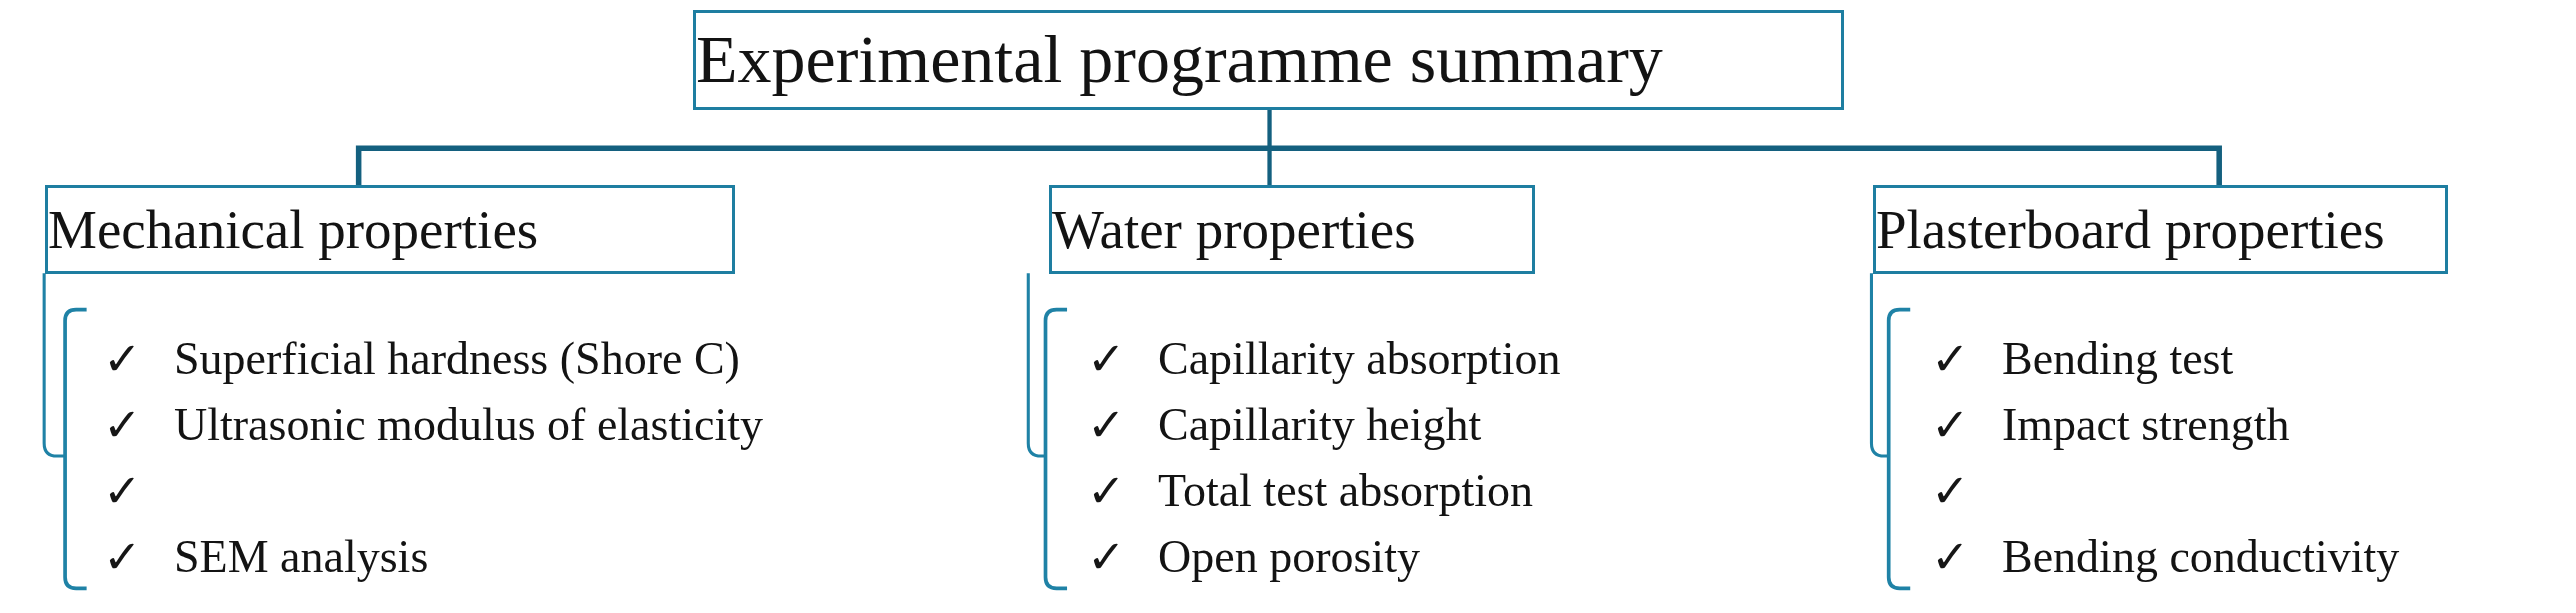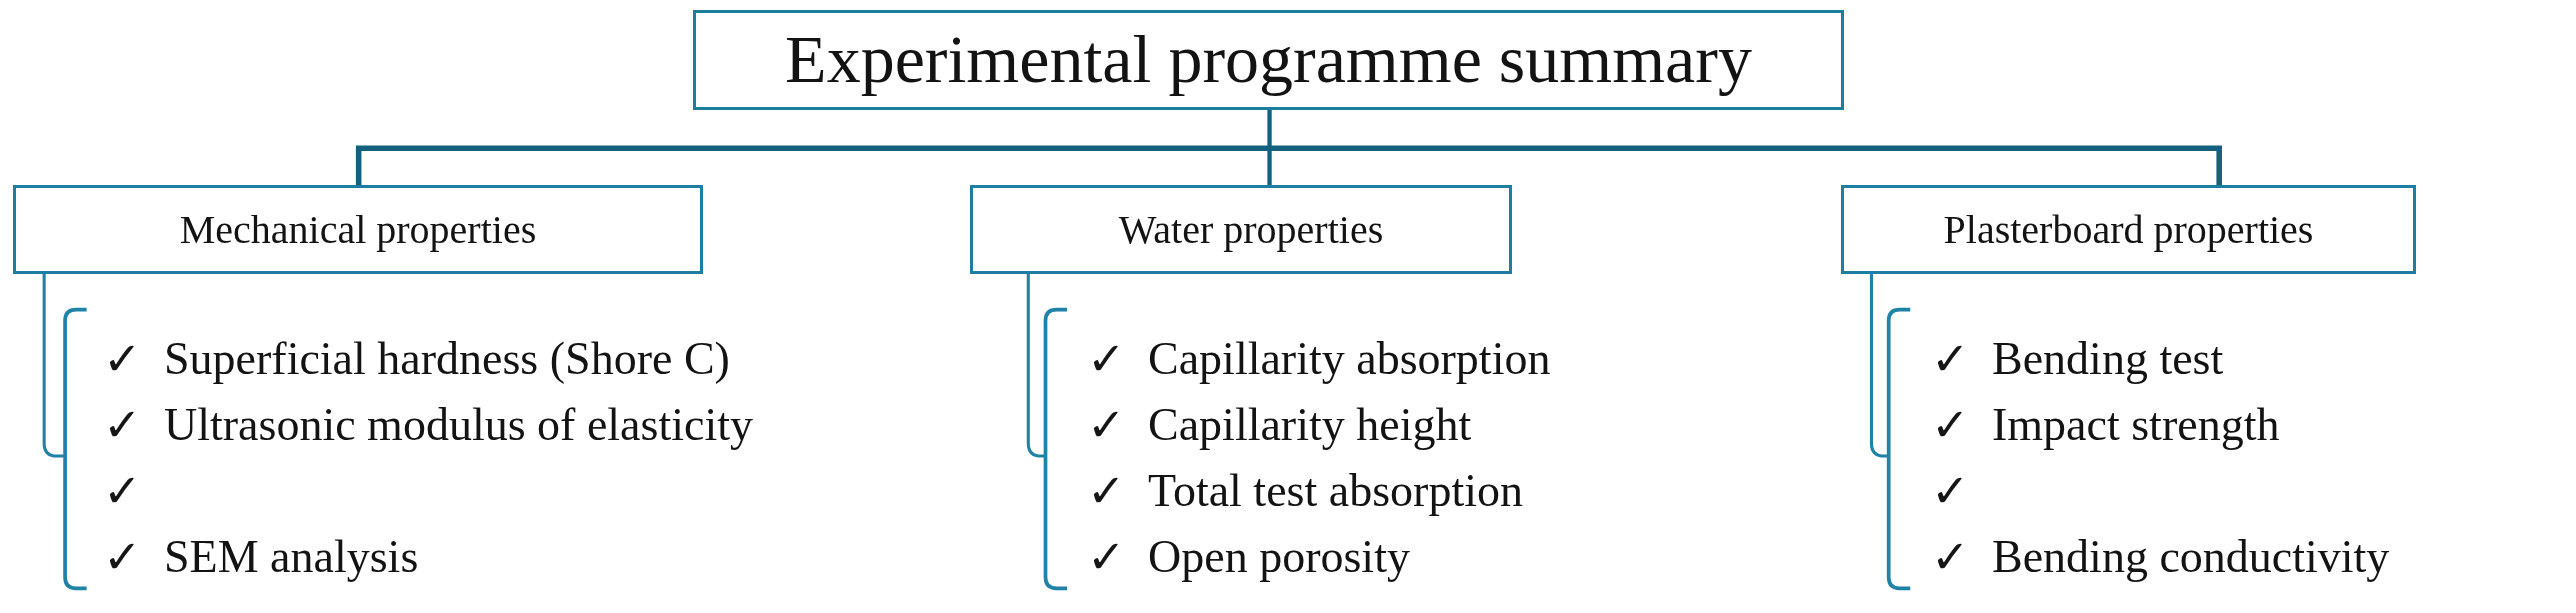--- a/index.html
+++ b/index.html
@@ -23,35 +23,36 @@
     height: 613px;
     pointer-events: none;
   }
   .node-box {
     position: absolute;
     box-sizing: border-box;
     border: 3.1px solid var(--box-border, #1e7ea1);
     background: #ffffff;
     display: flex;
     align-items: center;
-    justify-content: center;
+    justify-content: flex-start;
     white-space: nowrap;
   }
   .title-box {
     left: 693px; top: 9.9px;
     width: 1151px; height: 100px;
     font-size: 68px;
   }
   .child-box {
     top: 185px;
     height: 89px;
-    font-size: 40px;
+    font-size: 55px;
+    margin-left: 32px;
   }
   .box-mechanical   { left: 13px;   width: 690px; }
-  .box-water        { left: 970px; width: 542px; padding-left: 20px;  }
+  .box-water        { left: 1017px; width: 486px;  }
   .box-plasterboard { left: 1841px; width: 575px; }
 
   .checklist {
     position: absolute;
     top: 326px;
   }
   .checklist-mechanical   { left: 103px;  }
   .checklist-water        { left: 1087px; }
   .checklist-plasterboard { left: 1931px; }
 
@@ -65,21 +66,21 @@
     font-family: "DejaVu Sans", sans-serif;
     font-weight: 700;
     font-size: 46px;
     color: #161616;
     width: 53px;
     flex: 0 0 53px;
     line-height: 1;
   }
   .check-label {
     font-size: 46px;
-    margin-left: 8px;
+    margin-left: 18px;
     color: var(--text, #111111);
     line-height: 1;
   }
 </style>
 </head>
 <body>
 
 <div class="canvas">
 
   <svg class="connector-layer" viewBox="0 0 4184 996" aria-hidden="true">

